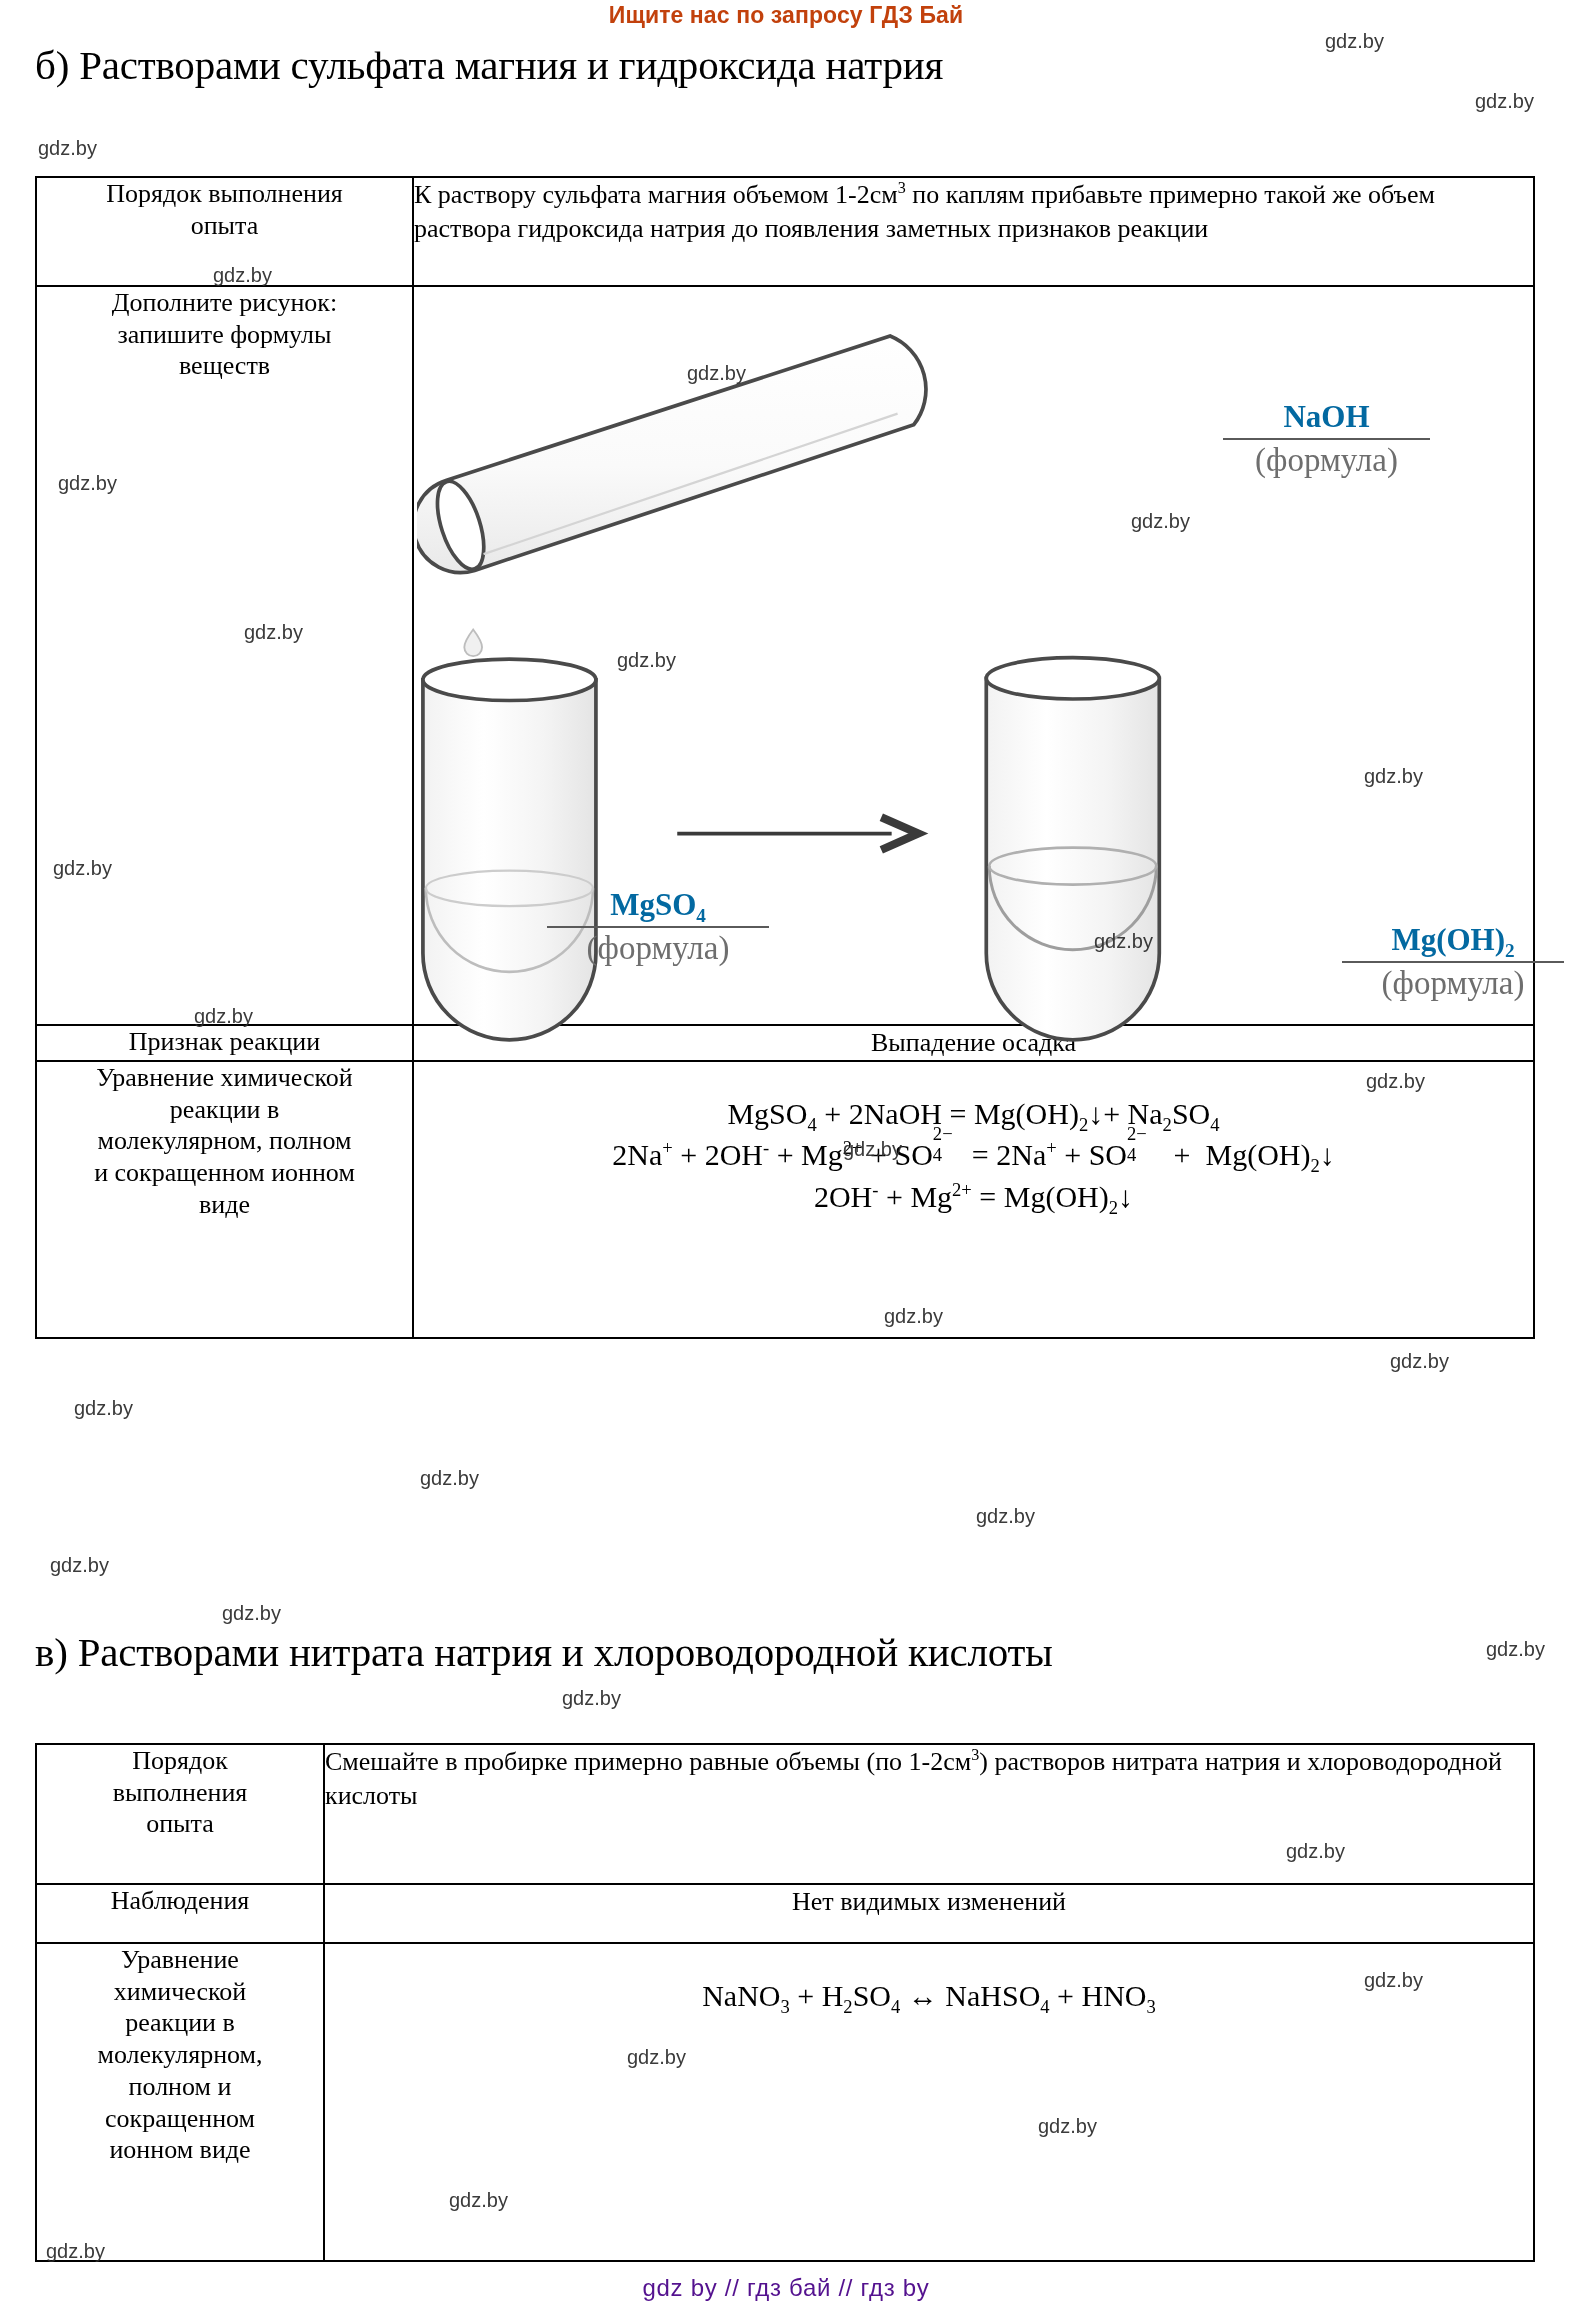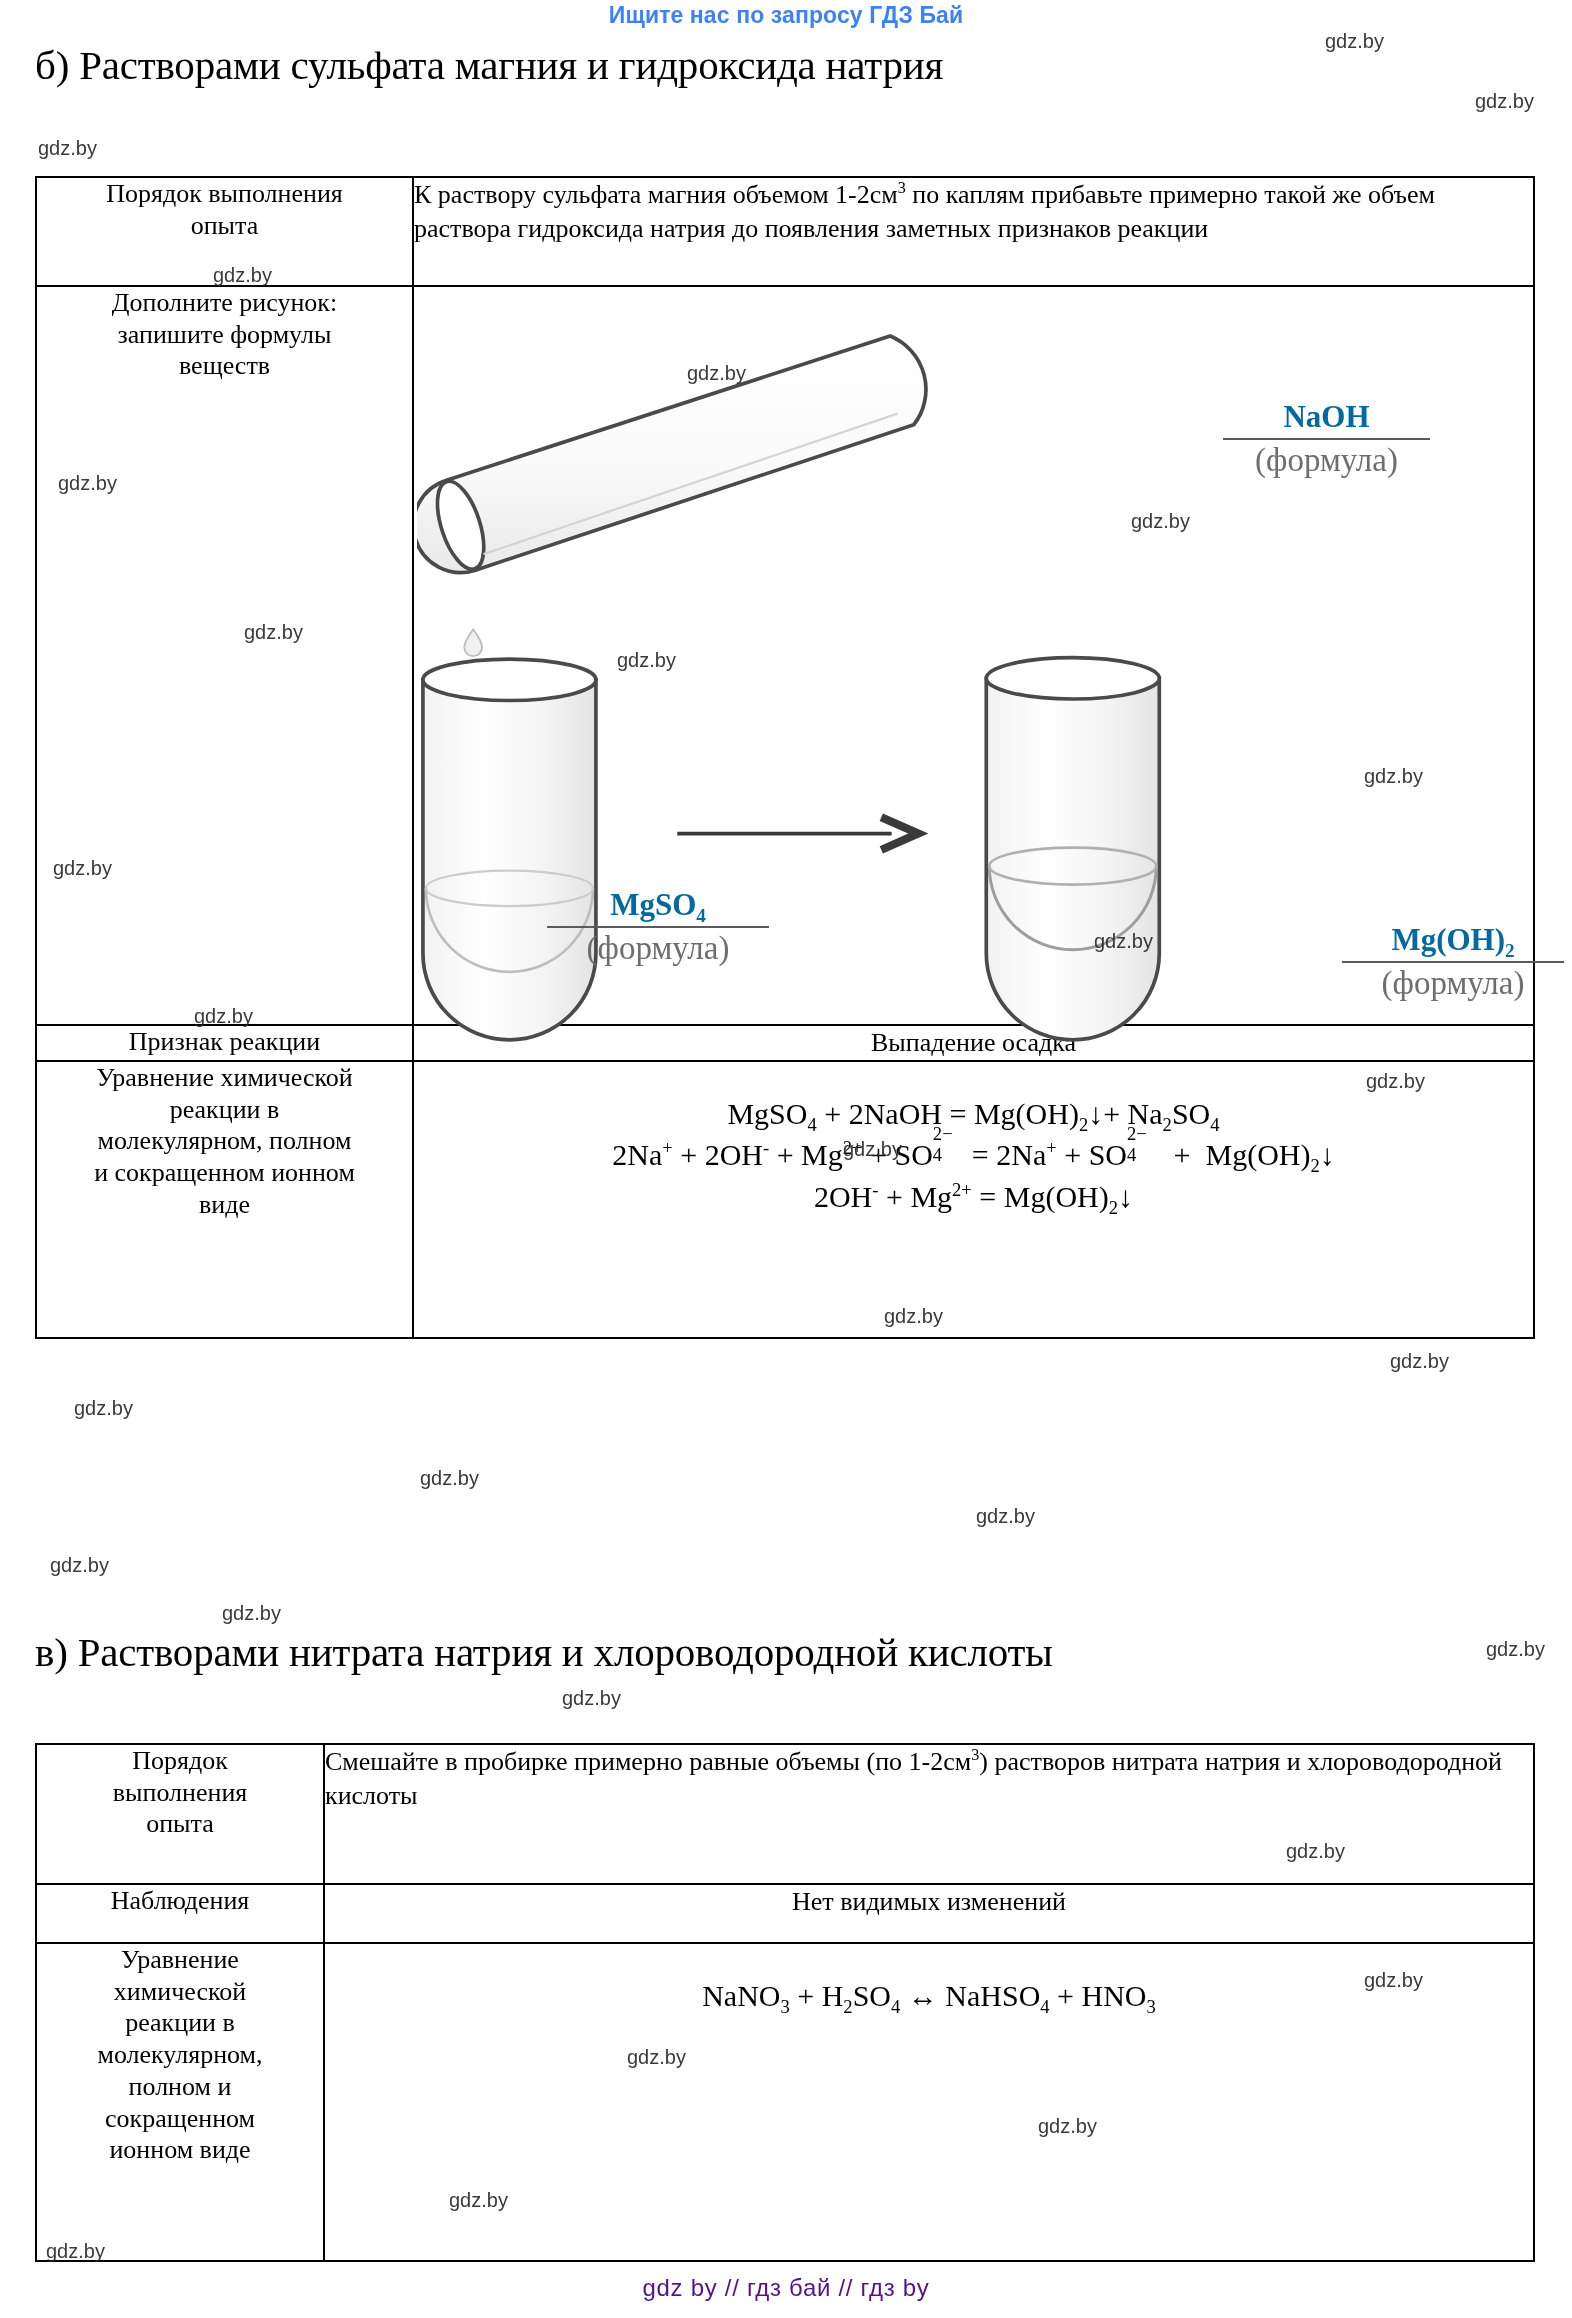--- a/index.html
+++ b/index.html
@@ -160,21 +160,21 @@
     width: 1572px;
     text-align: center;
     font-family: "Liberation Sans", "DejaVu Sans", sans-serif;
     font-size: 24px;
     letter-spacing: 0.7px;
   }
 </style>
 </head>
 <body>
 
-<div class="banner" id="banner" style="color: #3b82f6;">
+<div class="banner" id="banner" style="color: #c2410c;">
   <span>Ищите нас по запросу ГДЗ Бай</span>
 </div>
 
 <div class="heading" id="heading-b">б) Растворами сульфата магния и гидроксида натрия</div>
 
 <table class="exp-table" id="table-1">
   <colgroup>
       <col id="t1-c1">
       <col>
     </colgroup>

